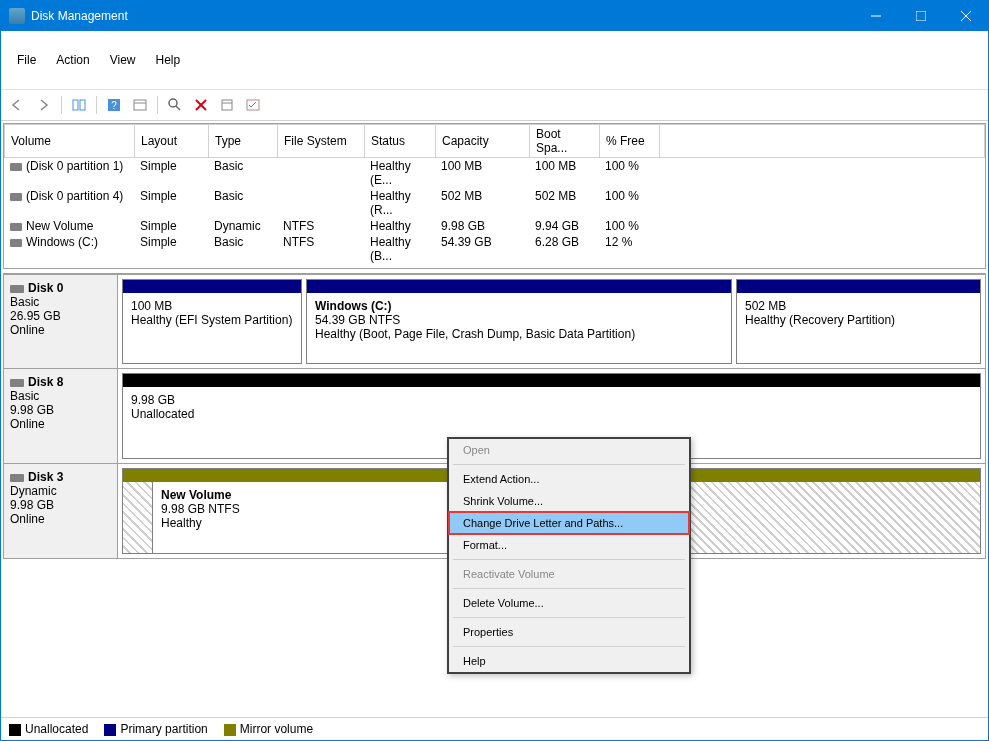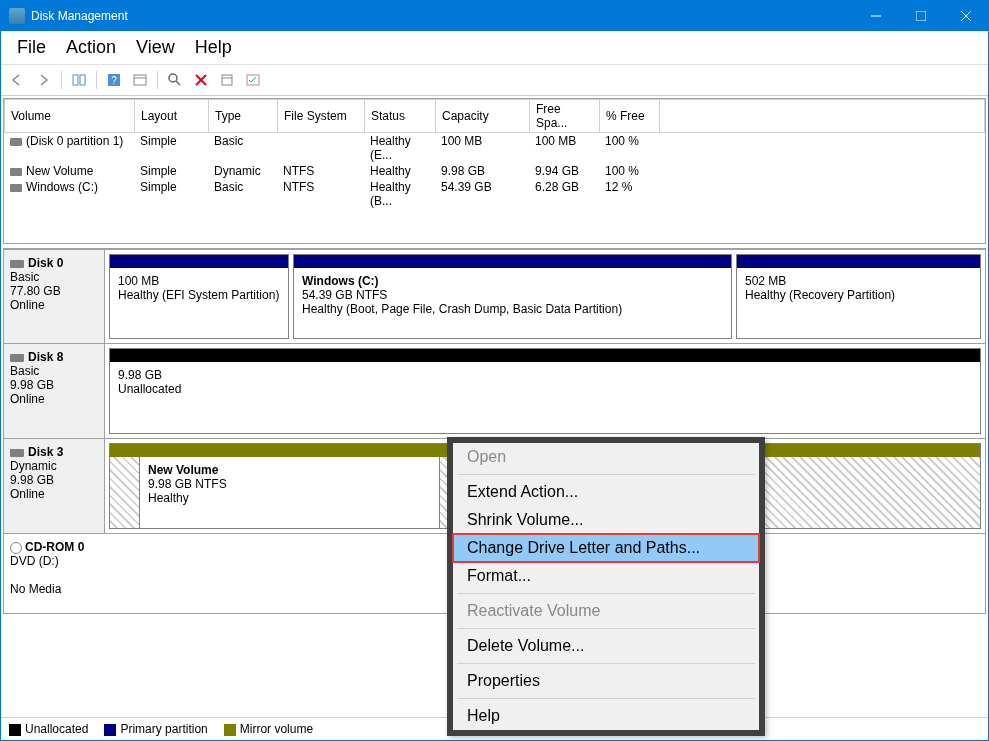--- a/index.html
+++ b/index.html
@@ -3,49 +3,49 @@
 <meta charset="utf-8">
 <style>
 * { box-sizing: border-box; margin: 0; padding: 0; font-family: "Segoe UI", Tahoma, sans-serif; }
 body { background: #fff; width: 989px; height: 741px; overflow: hidden; display: flex; flex-direction: column; border: 1px solid #0078d7; }
 .titlebar { background: #0078d7; color: #fff; height: 30px; display: flex; align-items: center; padding-left: 8px; font-size: 12px; }
 .titlebar .title-icon { width: 16px; height: 16px; margin-right: 6px; background: linear-gradient(#5ca7d0,#3a7fa8); border-radius: 2px; }
 .titlebar .title-text { flex: 1; }
 .titlebar .win-controls { display: flex; height: 100%; }
 .titlebar .win-btn { width: 45px; display: flex; align-items: center; justify-content: center; cursor: pointer; }
 .titlebar .win-btn svg { pointer-events: none; }
-.menubar { display: flex; padding: 2px 6px; font-size: 18px; border-bottom: 1px solid #e0e0e0; }
+.menubar { display: flex; padding: 18px 6px; font-size: 12px; border-bottom: 1px solid #e0e0e0; }
 .menubar .menu-item { padding: 4px 10px; cursor: pointer; }
 .toolbar { display: flex; gap: 4px; padding: 4px 6px; border-bottom: 1px solid #d0d0d0; align-items: center; }
 .toolbar .tb-btn { width: 22px; height: 22px; display: flex; align-items: center; justify-content: center; border: 1px solid transparent; cursor: pointer; }
 .toolbar .tb-sep { width: 1px; height: 18px; background: #d0d0d0; margin: 0 2px; }
 .vol-table { border: 1px solid #a0a0a0; margin: 2px; }
 .vol-table table { width: 100%; border-collapse: collapse; font-size: 12px; padding-left: 28px; }
 .vol-table th { text-align: left; background: #fff; border: 1px solid #d0d0d0; padding: 2px 6px; font-weight: normal; }
 .vol-table td { padding: 1px 6px; vertical-align: top; }
 .vol-table .vol-icon { display: inline-block; width: 12px; height: 8px; background: #808080; border-radius: 1px; margin-right: 4px; vertical-align: middle; }
 .vol-table-body { height: 110px; overflow: auto; }
 .disk-pane { flex: 1; overflow: auto; border-top: 1px solid #a0a0a0; margin: 2px; }
 .disk-row { display: flex; border: 1px solid #a0a0a0; border-top: none; min-height: 95px; }
 .disk-row:first-child { border-top: 1px solid #a0a0a0; }
-.disk-label { width: 101px; border-right: 1px solid #a0a0a0; padding: 6px; font-size: 12px; background: #f0f0f0; }
+.disk-label { width: 114px; border-right: 1px solid #a0a0a0; padding: 6px; font-size: 12px; background: #f0f0f0; }
 .disk-label .d-icon { display: inline-block; width: 14px; height: 8px; background: #808080; border-radius: 1px; margin-right: 4px; vertical-align: middle; }
 .disk-label .d-name { font-weight: bold; }
 .disk-parts { flex: 1; display: flex; gap: 4px; padding: 4px; }
 .part { border: 1px solid #808080; display: flex; flex-direction: column; font-size: 12px; }
 .part .stripe { height: 13px; }
 .part .body { padding: 6px 8px; flex: 1; }
 .part .p-name { font-weight: bold; }
 .stripe.navy { background: #000080; }
 .stripe.black { background: #000; }
 .stripe.olive { background: #808000; }
 .hatched { background: repeating-linear-gradient(45deg, #fff, #fff 4px, #cfcfcf 4px, #cfcfcf 6px); }
 .legend { display: flex; gap: 16px; padding: 4px 8px; font-size: 12px; border-top: 1px solid #d0d0d0; align-items: center; }
 .legend .sw { display: inline-block; width: 12px; height: 12px; margin-right: 4px; vertical-align: middle; }
-.context-menu { position: absolute; left: 447px; top: 437px; width: 318px; background: #f0f0f0; border: 6px solid #404040; box-shadow: 2px 2px 6px rgba(0,0,0,0.25); font-size: 16px; }
+.context-menu { position: absolute; left: 447px; top: 437px; width: 244px; background: #f0f0f0; border: 2px solid #404040; box-shadow: 2px 2px 6px rgba(0,0,0,0.25); font-size: 11px; }
 .context-menu .cm-item { padding: 5px 14px; cursor: pointer; }
 .context-menu .cm-item.disabled { color: #888; cursor: default; }
 .context-menu .cm-item.highlight { background: #91c9f7; outline: 2px solid #e53935; outline-offset: -1px; }
 .context-menu .cm-sep { height: 1px; background: #d0d0d0; margin: 3px 4px; }
 </style>
 </head>
 <body>
 
 <div class="titlebar">
   <div class="title-icon"></div>
@@ -149,21 +149,21 @@
         <col>
       </colgroup>
     <thead>
         <tr>
       <th>Volume</th>
       <th>Layout</th>
       <th>Type</th>
       <th>File System</th>
       <th>Status</th>
       <th>Capacity</th>
-      <th>Free Spa...</th>
+      <th>Boot Spa...</th>
       <th>% Free</th>
       <th></th>
     </tr>
       </thead>
   </table>
   <div class="vol-table-body">
     <table>
       <colgroup>
           <col style="width:130px">
           <col style="width:74px">
@@ -181,20 +181,31 @@
             <td>Simple</td>
             <td>Basic</td>
             <td></td>
             <td>Healthy (E...</td>
             <td>100 MB</td>
             <td>100 MB</td>
             <td>100 %</td>
             <td></td>
           </tr>
           <tr>
+            <td><span class="vol-icon"></span>(Disk 0 partition 4)</td>
+            <td>Simple</td>
+            <td>Basic</td>
+            <td></td>
+            <td>Healthy (R...</td>
+            <td>502 MB</td>
+            <td>502 MB</td>
+            <td>100 %</td>
+            <td></td>
+          </tr>
+          <tr>
             <td><span class="vol-icon"></span>New Volume</td>
             <td>Simple</td>
             <td>Dynamic</td>
             <td>NTFS</td>
             <td>Healthy</td>
             <td>9.98 GB</td>
             <td>9.94 GB</td>
             <td>100 %</td>
             <td></td>
           </tr>
@@ -213,21 +224,21 @@
     </table>
   </div>
 </div>
 
 <div class="disk-pane">
 
   <div class="disk-row">
     <div class="disk-label">
       <span class="d-icon"></span><span class="d-name">Disk 0</span><br>
       <span>Basic</span><br>
-      <span>77.80 GB</span><br>
+      <span>26.95 GB</span><br>
       <span>Online</span>
     </div>
     <div class="disk-parts">
       <div class="part" style="flex:0 0 180px">
         <div class="stripe navy"></div>
         <div class="body">
             <div>100 MB</div>
             <div>Healthy (EFI System Partition)</div>
           </div>
       </div>
@@ -283,28 +294,20 @@
             <div class="p-name">New Volume</div>
             <div>9.98 GB NTFS</div>
             <div>Healthy</div>
           </div>
           <div class="body hatched" style="flex:1"></div>
         </div>
       </div>
     </div>
   </div>
 
-  <div class="disk-row" style="min-height:80px">
-    <div class="disk-label" style="background:#fff;border-right:none">
-      <span style="display:inline-block;width:12px;height:12px;border:1px solid #888;border-radius:50%;margin-right:3px;vertical-align:middle"></span><span class="d-name">CD-ROM 0</span><br>
-      <span>DVD (D:)</span><br><br>
-      <span>No Media</span>
-    </div>
-    <div class="disk-parts"></div>
-  </div>
 
 </div>
 
 <div class="legend">
   <span><span class="sw" style="background:#000"></span><span>Unallocated</span></span>
   <span><span class="sw" style="background:#000080"></span><span>Primary partition</span></span>
   <span><span class="sw" style="background:#808000"></span><span>Mirror volume</span></span>
 </div>
 
 <div class="context-menu">

